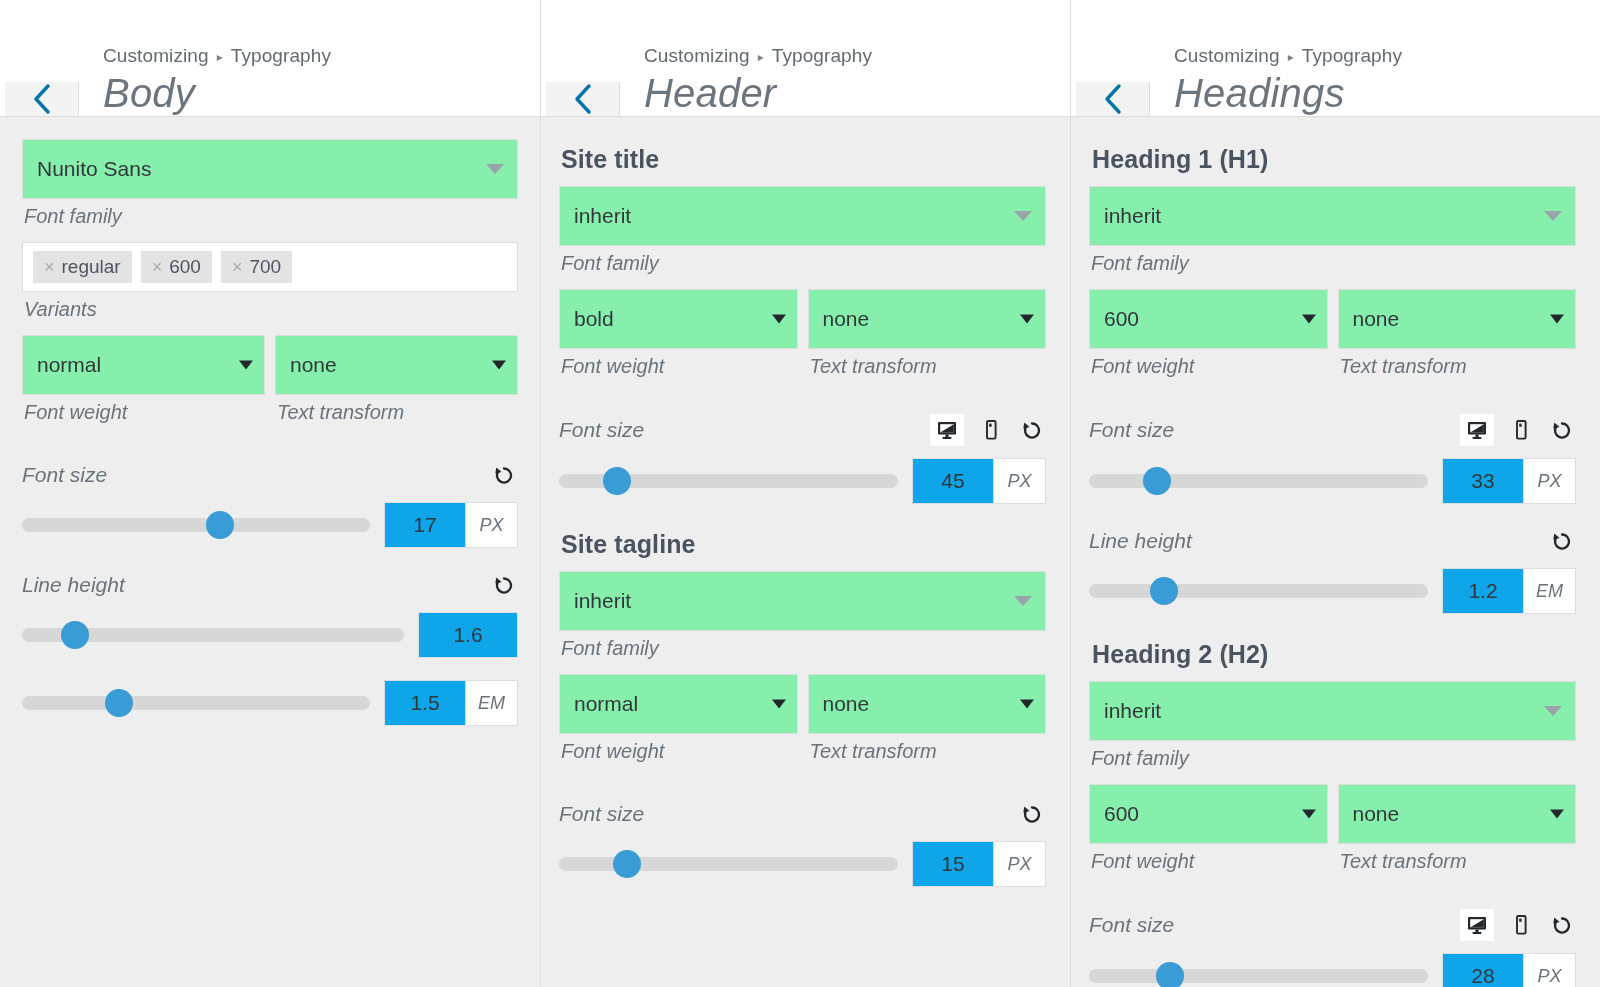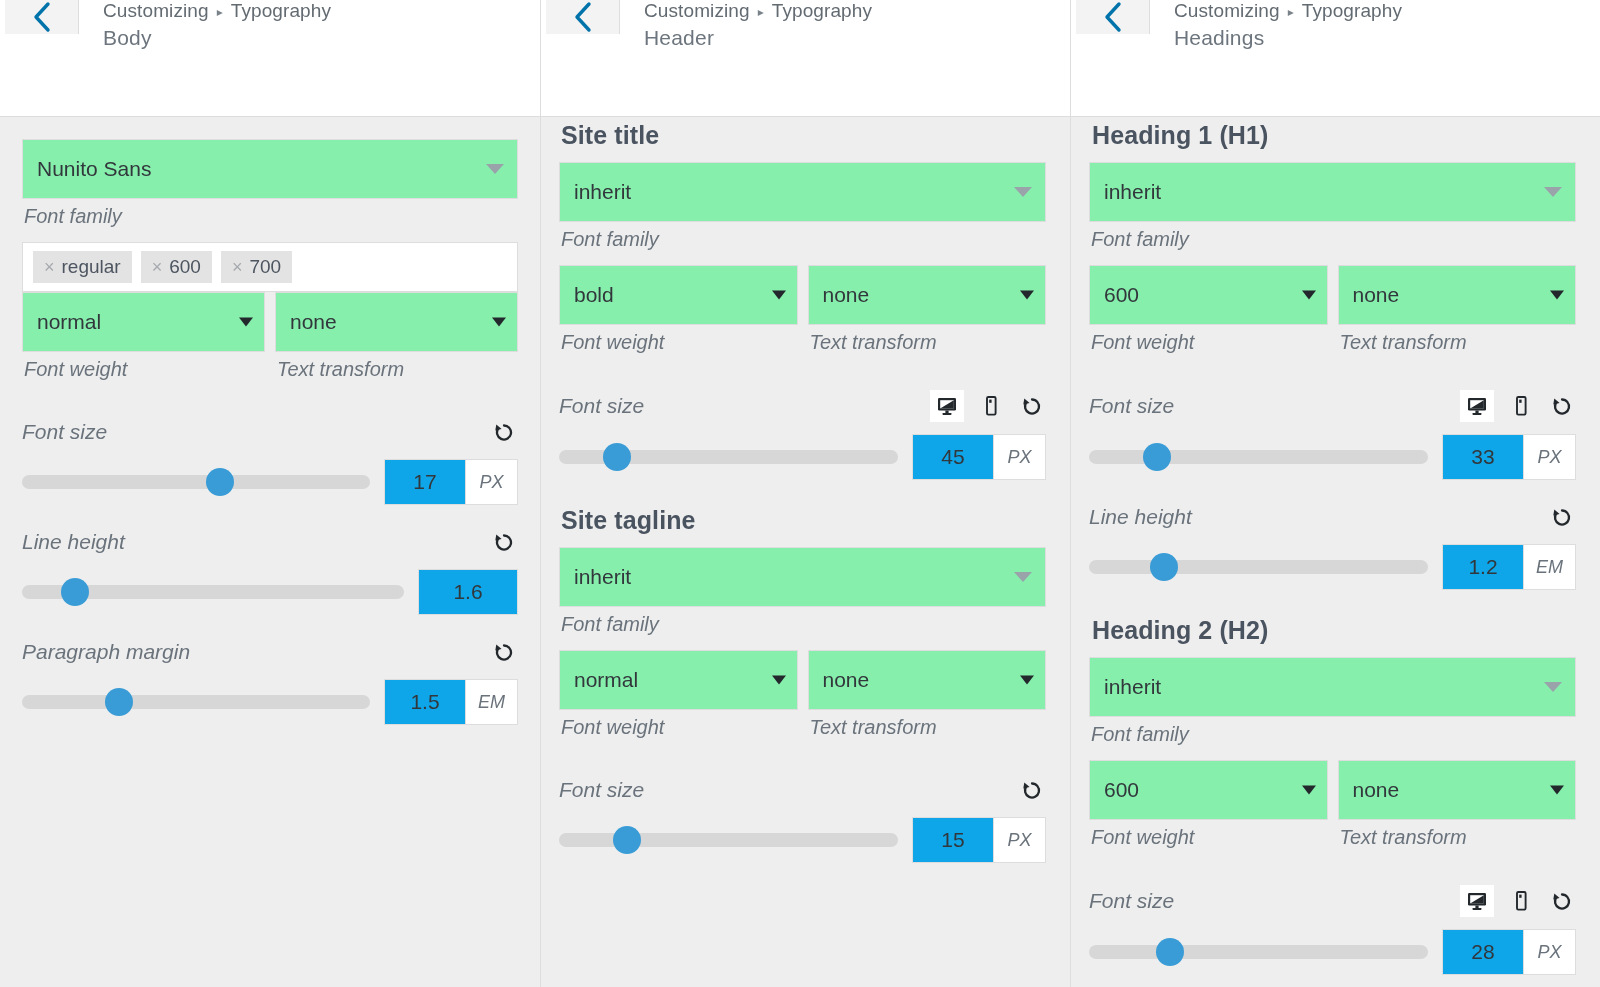--- a/index.html
+++ b/index.html
@@ -16,43 +16,43 @@
   .panel-2 { width: 530px; }
   .panel-3 { width: 530px; }
   .panel-2, .panel-3 { border-left: 1px solid #dddddd; }
 
   
   .pheader {
     position: relative;
     height: 117px;
     background: #ffffff;
     display: flex;
-    align-items: flex-start;
+    align-items: flex-end;
     border-bottom: 1px solid #dddddd;
   }
   .accent-bar { width: 5px; background: #0073aa; flex: 0 0 5px; }
   .back-btn {
     width: 74px; flex: 0 0 74px;
     background: #f3f3f3;
     border-right: 1px solid #dddddd;
     display: flex; align-items: center; justify-content: center;
     cursor: pointer;
   }
   .chevron-left { display:block; }
   .header-text { padding-left: 24px; display: flex; flex-direction: column; justify-content: center; }
   .breadcrumb {
     font-size: 19px; color: #636b72; letter-spacing: .1px;
     display: flex; align-items: center; gap: 8px; margin-bottom: 4px;
   }
   .breadcrumb .sep { font-size: 12px; color: #7a838a; line-height: 1; position: relative; top: 1px; }
-  .panel-title { font-size: 21px; font-weight: 400; color: #6c757d; letter-spacing: .2px; }
+  .panel-title { font-size: 40px; font-weight: 400; color: #6c757d; letter-spacing: .2px; font-style: italic; }
 
   
   .pbody { padding: 22px 22px 0 22px; }
-  .panel-2 .pbody, .panel-3 .pbody { padding: 4px 24px 0 18px; }
+  .panel-2 .pbody, .panel-3 .pbody { padding: 28px 24px 0 18px; }
 
   .section-title {
     font-size: 25px; font-weight: bold; color: #4a5360;
     margin: 0 0 12px 2px; letter-spacing: .1px;
   }
   .panel-3 .section-title { margin-left: 3px; }
 
   
   .sel {
     position: relative; background: #86efac; border: 1px solid #dddddd;
@@ -173,20 +173,21 @@
         </span>
         <span class="chip">
           <span class="x">×</span>
           <span>600</span>
         </span>
         <span class="chip">
           <span class="x">×</span>
           <span>700</span>
         </span>
       </div>
+      <div class="field-label">Variants</div>
 
       <div class="row2">
         <div>
           <div class="sel">
             <span class="cap">normal</span>
             <span class="arrow-sm"></span>
           </div>
         </div>
         <div>
           <div class="sel">
@@ -239,31 +240,20 @@
           <div class="track">
             <span class="thumb" style="left:14%"></span>
           </div>
           <div class="valbox">
             <div class="valnum solo">1.6</div>
           </div>
         </div>
       </div>
 
       <div class="ctrl">
-        <div class="ctrl-head">
-          <span class="ctrl-label">Paragraph margin</span>
-          <span class="ctrl-tools">
-            <span class="reset-btn">
-              <svg width="24" height="24" viewBox="0 0 24 24">
-                  <path d="M12 5.5a7 7 0 1 1-5.6 2.8" fill="none" stroke="#23282d" stroke-width="2.3" stroke-linecap="round"></path>
-                  <polygon points="4.3,4.6 9.6,8.9 3.3,10.4" fill="#23282d"></polygon>
-                </svg>
-            </span>
-          </span>
-        </div>
         <div class="slider-row">
           <div class="track">
             <span class="thumb" style="left:28%"></span>
           </div>
           <div class="valbox">
             <div class="valnum">1.5</div>
             <div class="valunit">EM</div>
           </div>
         </div>
       </div>

